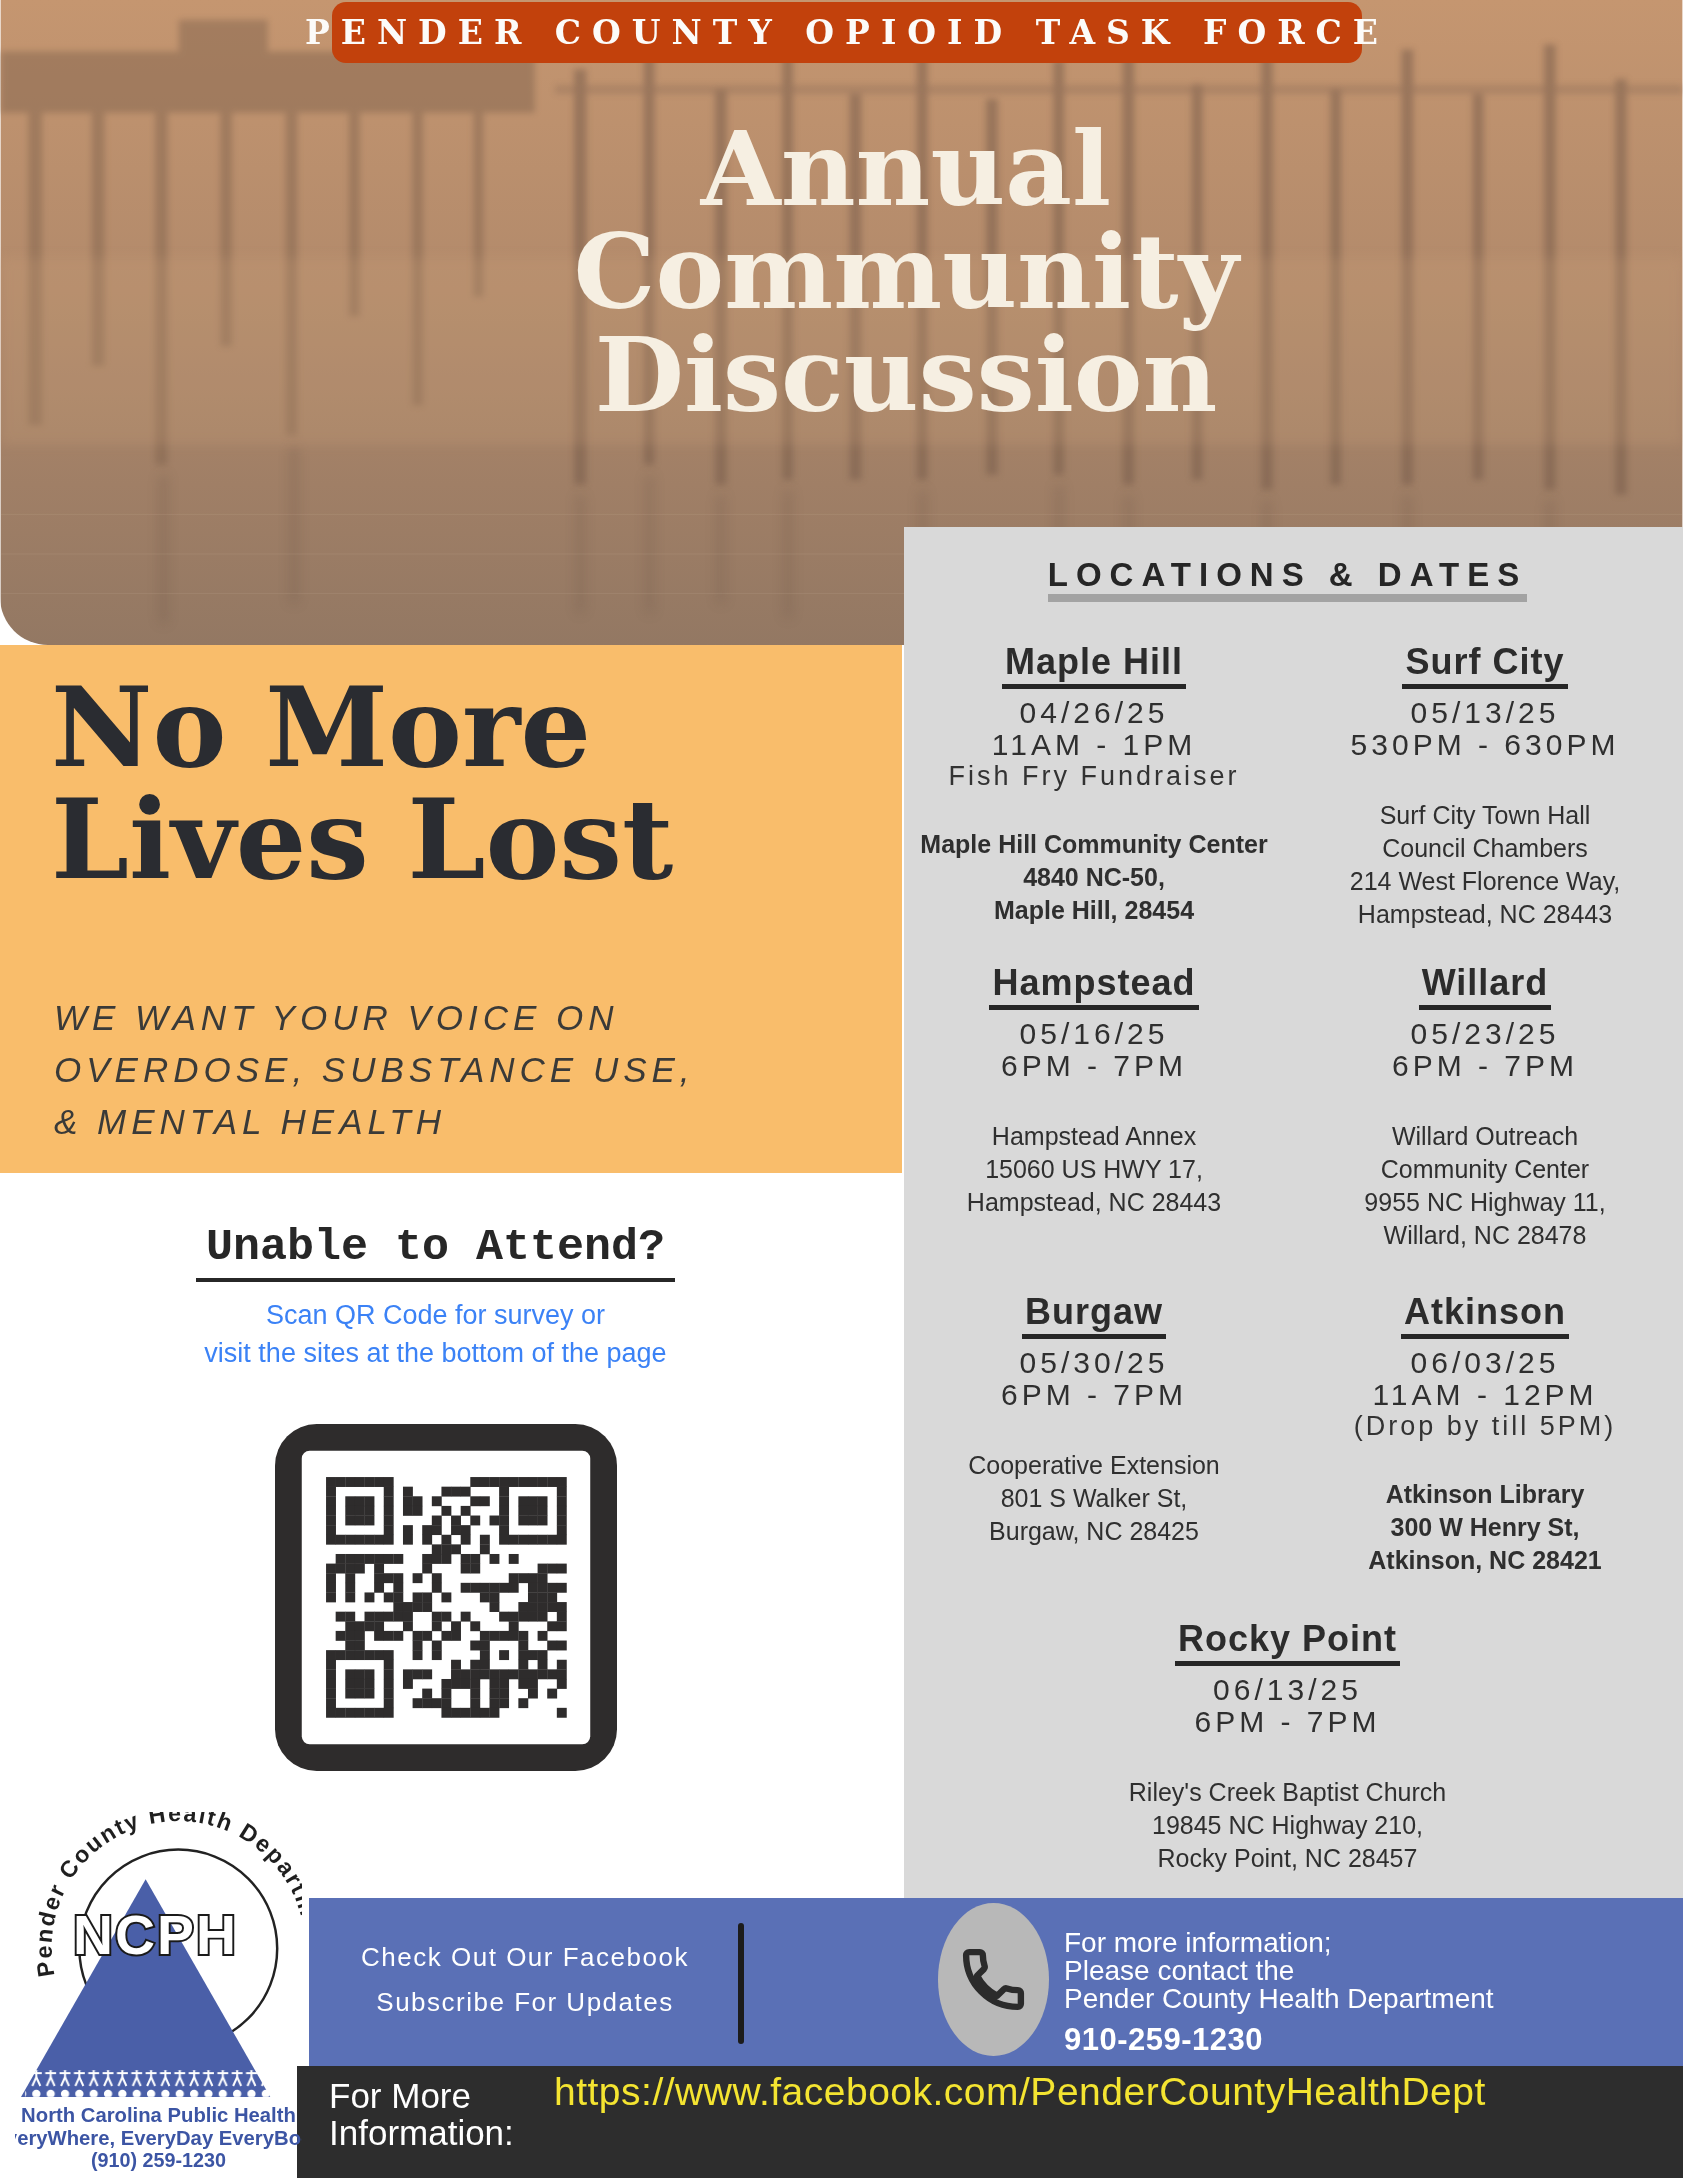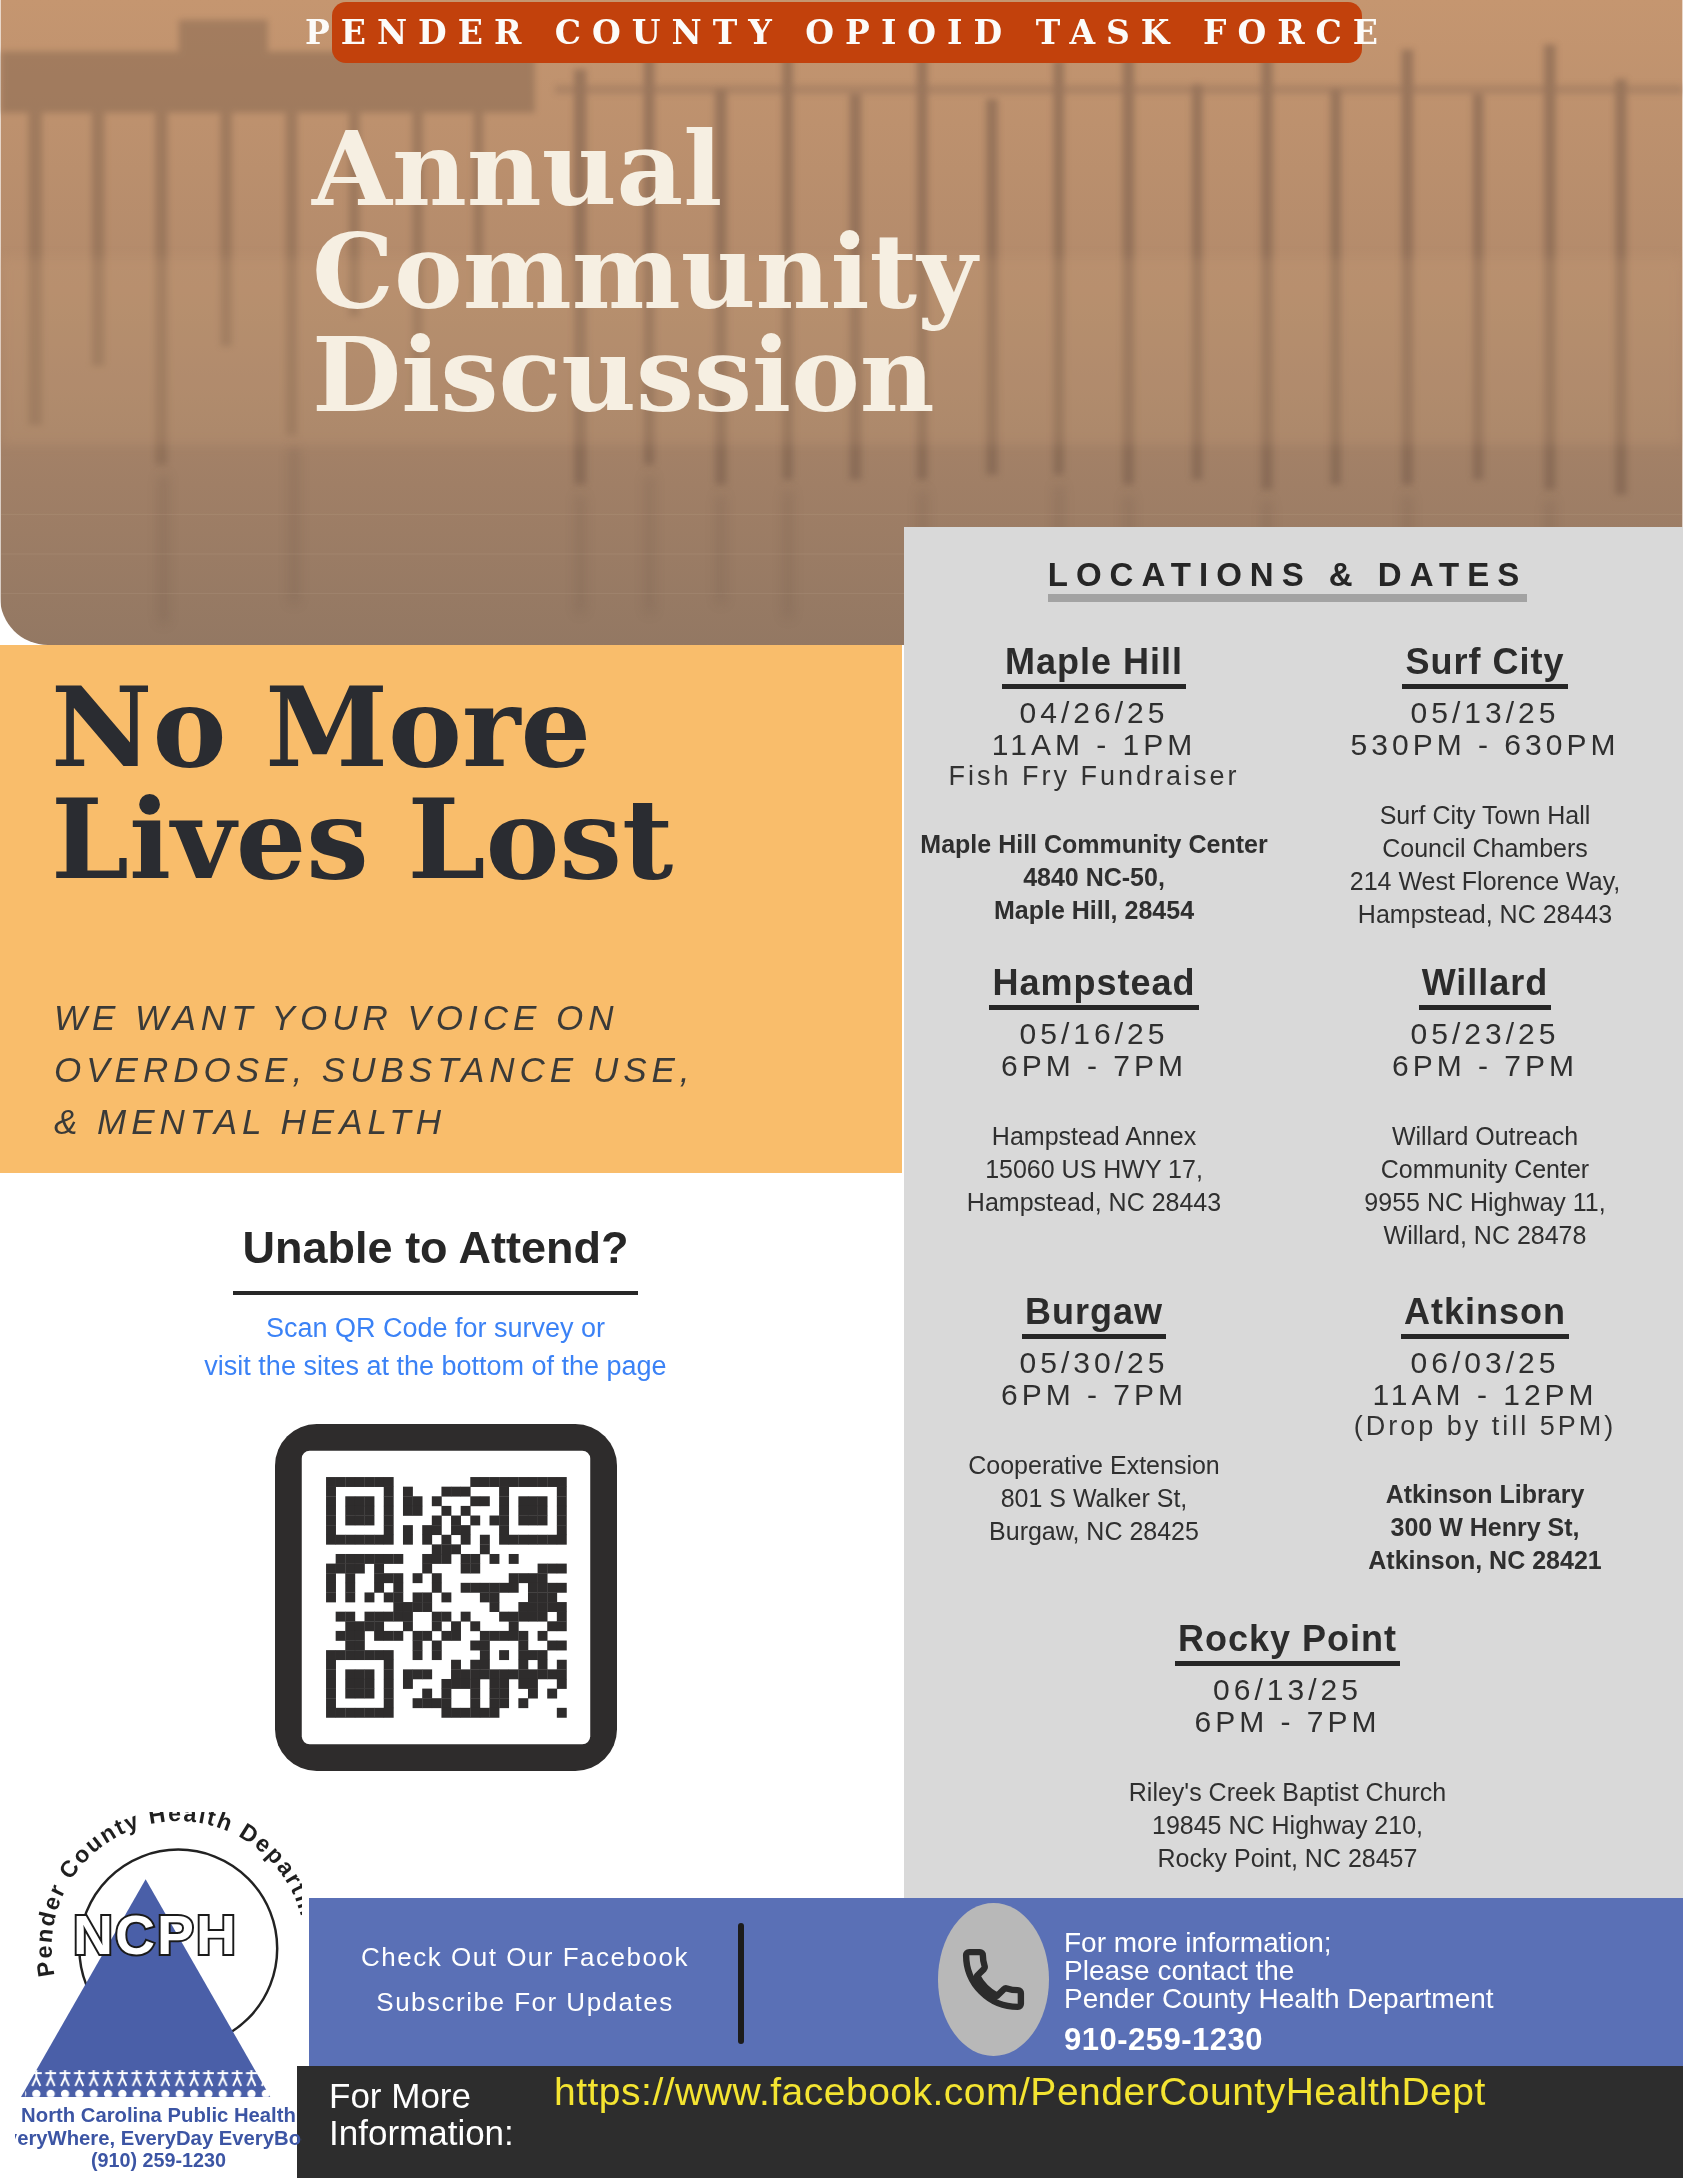--- a/index.html
+++ b/index.html
@@ -10,36 +10,36 @@
   
   .photo{left:0;top:0;width:1683px;height:645px;border-radius:0 0 0 48px;overflow:hidden;}
 
   
   .banner{left:332px;top:2px;width:1030px;height:61px;background:#c2410c;border-radius:14px;
           display:flex;align-items:center;justify-content:center;}
   .banner span{font-family:"DejaVu Serif","Liberation Serif",serif;font-weight:700;
           font-size:33px;letter-spacing:11px;color:#fcfbf9;white-space:nowrap;}
 
   
-  .title{left:312px;top:117px;width:1188px;
+  .title{left:312px;top:117px;width:1188px;text-align:center;
          font-family:"DejaVu Serif","Liberation Serif",serif;font-weight:700;
          font-size:103px;line-height:103px;color:#f6efe2;}
 
   
   .orange{left:0;top:645px;width:902px;height:528px;background:#f9bd6b;}
   .heroTitle{left:51px;top:671px;width:851px;
         font-family:"DejaVu Serif","Liberation Serif",serif;font-weight:700;
         font-size:111px;line-height:112px;color:#2a2c31;}
   .tagline{left:54px;top:992px;width:812px;font-style:italic;font-size:35px;line-height:52px;
         letter-spacing:5px;color:#3a3a38;}
 
   
   .attend{left:89px;top:1222px;width:693px;text-align:center;color:#272727;}
-  .attend .hd{display:inline-block;font-family:Liberation Sans, sans-serif;
-        font-weight:700;font-size:45px;border-bottom:4px solid #272727;padding:0 10px 17px 10px;}
+  .attend .hd{display:inline-block;font-family:Liberation Mono, monospace;
+        font-weight:700;font-size:45px;border-bottom:4px solid #272727;padding:0 10px 5px 10px;}
   .attend .bd{margin-top:14px;font-size:27px;line-height:38px;color:#3b82f6;}
 
   .qr{left:275px;top:1424px;}
 
   
   .gray{left:904px;top:527px;width:779px;height:1371px;background:#d9d9d9;}
   .locHead{left:941px;top:556px;width:693px;text-align:center;}
   .locHead span{display:inline-block;font-weight:700;font-size:33px;letter-spacing:8px;
         color:#262626;border-bottom:8px solid #a3a3a3;white-space:nowrap;}
   .entry{position:absolute;text-align:center;color:#2c2c2c;}

